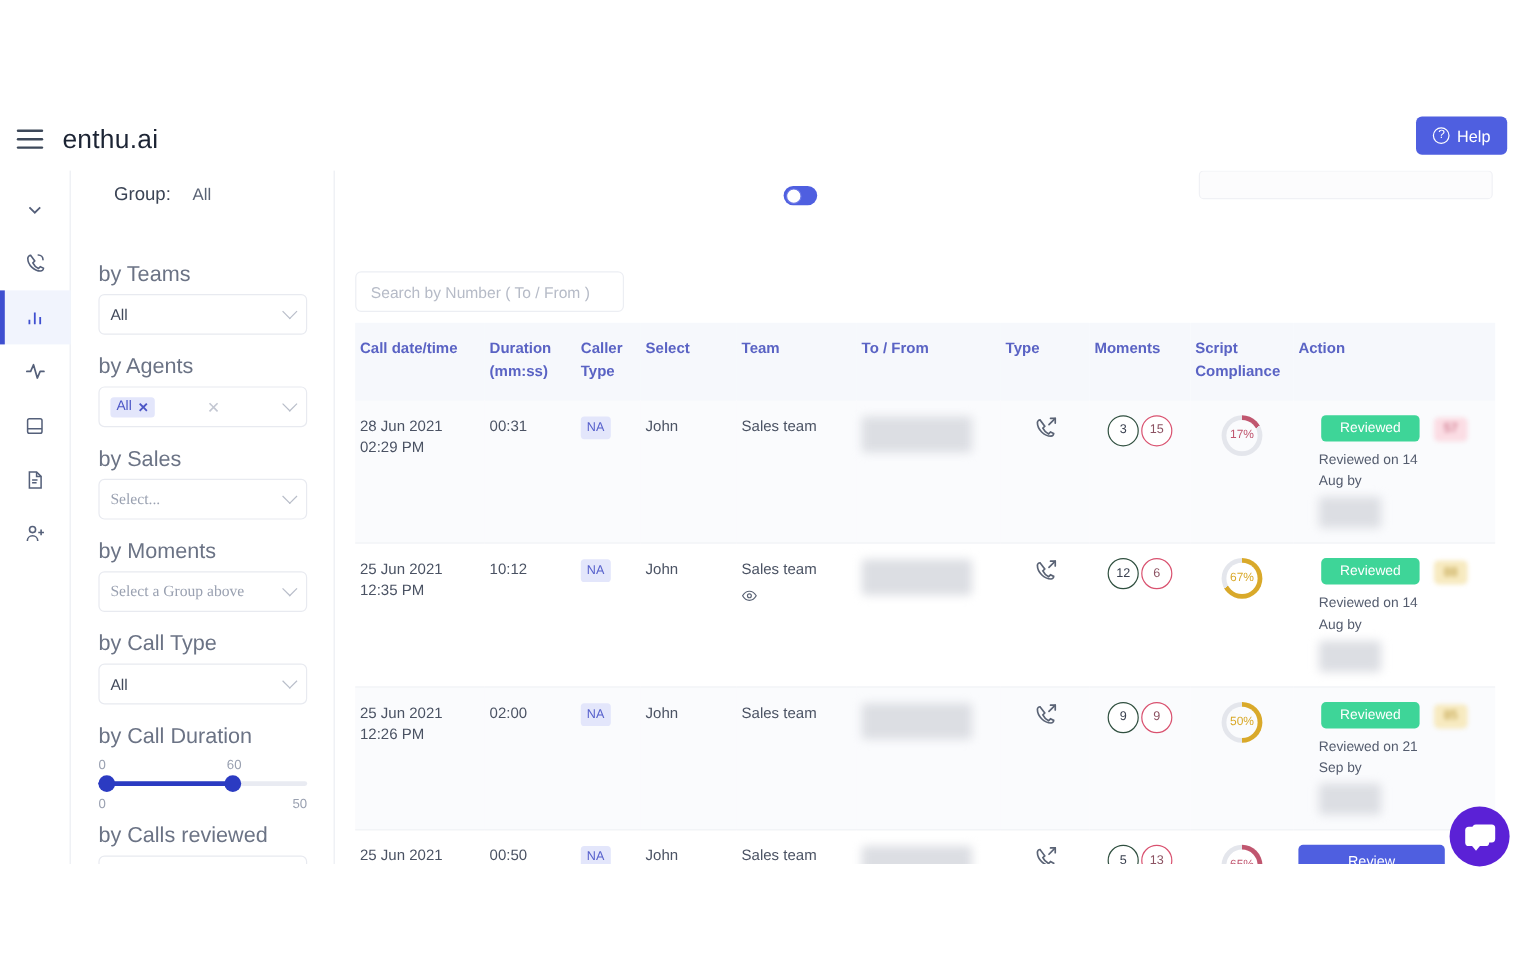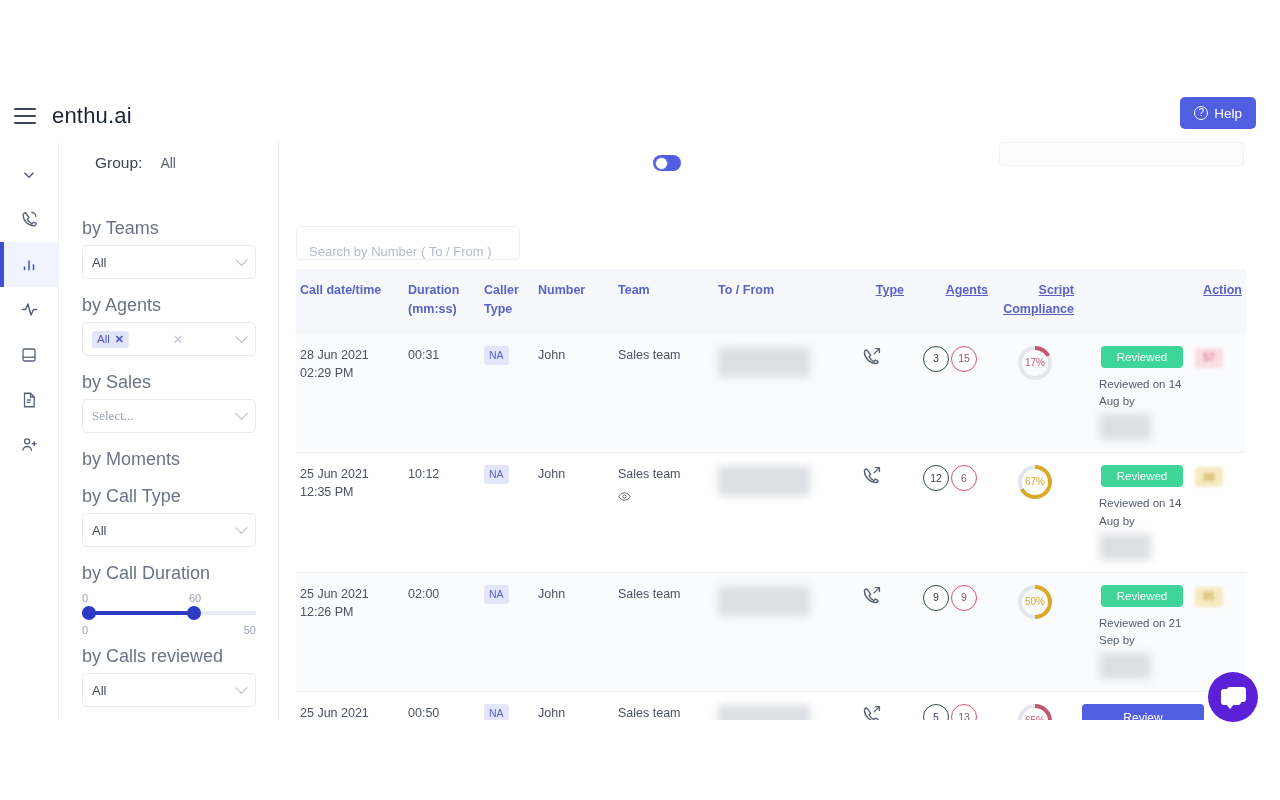--- a/index.html
+++ b/index.html
@@ -121,30 +121,30 @@
     position: absolute; left: 1.5px; top: 1.5px; width: 13px; height: 13px;
     border-radius: 50%; background: #ffffff; border: 1px solid #6a77e6;
   }
   .ghost-box {
     position: absolute; right: 36px; top: 0px; width: 245px; height: 24px;
     border: 1px solid #f0f1f5; border-radius: 4px; background: #fcfcfd;
   }
   .search-box {
     position: absolute; left: 17px; top: 84px; width: 224px; height: 34px;
     border: 1px solid #eceef3; border-radius: 5px; background: #fff;
-    display: flex; align-items: flex-end; padding: 0 12px;
+    display: flex; align-items: center; padding: 0 12px;
     font-size: 13px; color: #b6bbc7;
   }
 
   table.calls { position: absolute; left: 17px; top: 127px; width: 950px; border-collapse: collapse; }
   table.calls thead th {
     background: #f6f8fc; color: #5a63c4; font-size: 12.5px; font-weight: 600;
     padding: 12px 4px 14px 4px; text-align: left; vertical-align: top; line-height: 1.55;
   }
-  table.calls thead th.c { text-align: right; text-decoration: underline; }
+  table.calls thead th.c { text-align: left; }
   table.calls tbody td {
     font-size: 12.5px; color: #4a5263; padding: 12px 4px; vertical-align: top;
     border-bottom: 1px solid #f1f2f6; line-height: 1.45;
   }
   table.calls tbody tr.alt td { background: #fafbfd; }
   td.c { text-align: center; }
 
   .badge-na {
     background: #e3e6fb; color: #5761cc; font-size: 10.5px; border-radius: 3px;
     padding: 2px 5px; display: inline-block;
@@ -305,20 +305,24 @@
       <span class="chev"></span>
     </div>
 
     <div class="f-label">by Sales</div>
     <div class="select">
       <span class="ph">Select...</span>
       <span class="chev"></span>
     </div>
 
     <div class="f-label">by Moments</div>
+    <div class="select">
+      <span class="ph">Select a Group above</span>
+      <span class="chev"></span>
+    </div>
 
     <div class="f-label">by Call Type</div>
     <div class="select">
       <span>All</span>
       <span class="chev"></span>
     </div>
 
     <div class="f-label">by Call Duration</div>
     <div class="slider-wrap">
       <div class="sl-top">
@@ -354,25 +358,25 @@
         <span>Search by Number ( To / From )</span>
       </div>
     </div>
 
     <table class="calls">
       <thead>
         <tr>
           <th style="width:108px">Call date/time</th>
           <th style="width:76px">Duration (mm:ss)</th>
           <th style="width:54px">Caller Type</th>
-          <th style="width:80px">Number</th>
+          <th style="width:80px">Select</th>
           <th style="width:100px">Team</th>
           <th style="width:120px">To / From</th>
           <th class="c" style="width:74px">Type</th>
-          <th class="c" style="width:84px">Agents</th>
+          <th class="c" style="width:84px">Moments</th>
           <th class="c" style="width:86px">Script Compliance</th>
           <th class="c" style="width:168px">Action</th>
         </tr>
       </thead>
       <tbody id="tbody">
           <tr class="alt">
             <td>28 Jun 2021<br>02:29 PM</td>
             <td>00:31</td>
             <td><span class="badge-na">NA</span></td>
             <td>John</td>

